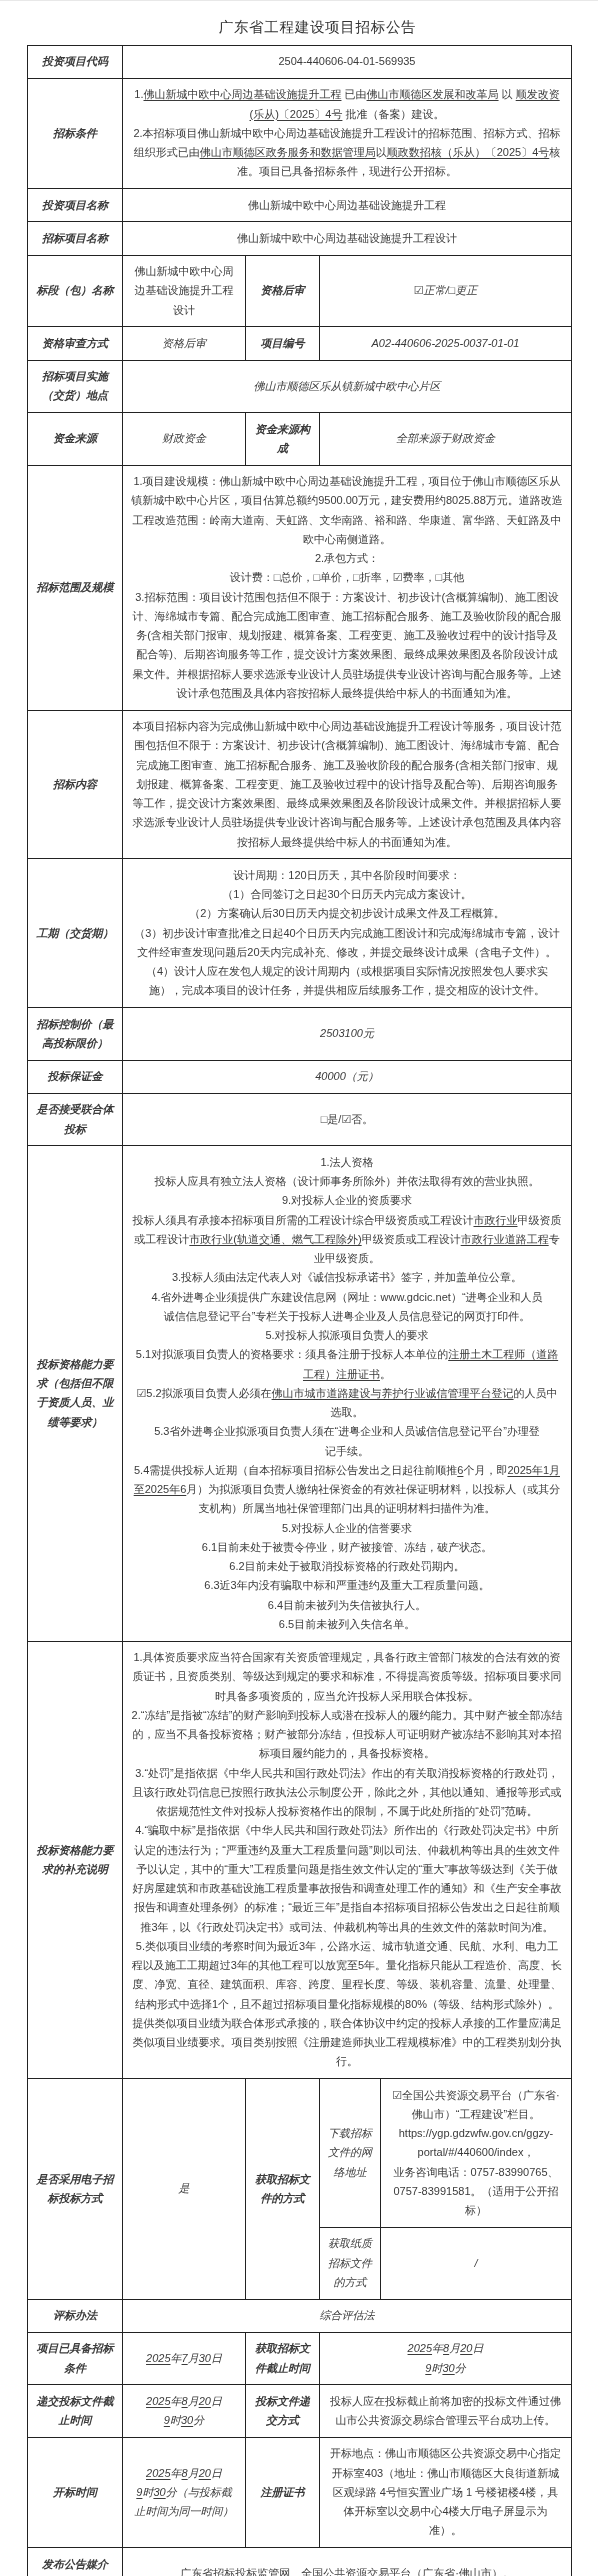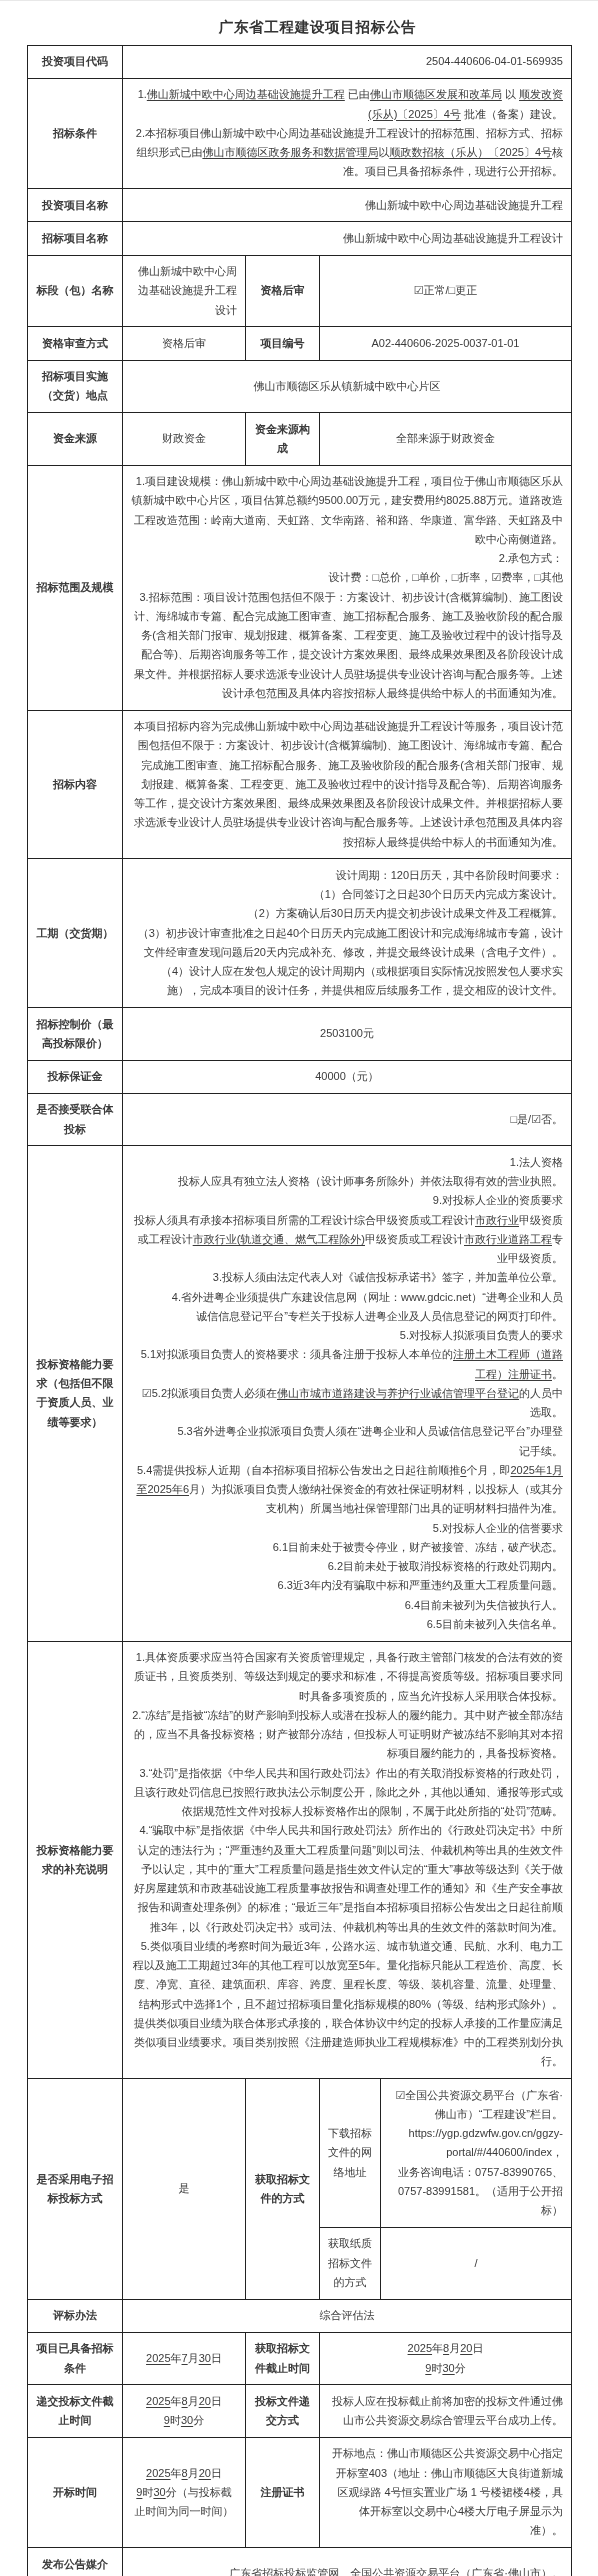--- a/index.html
+++ b/index.html
@@ -5,21 +5,21 @@
   html, body { margin:0; padding:0; background:#ffffff; }
   body {
     font-family: "Liberation Sans", "DejaVu Sans", sans-serif;
     color:#3b3b3b;
     width:599px;
   }
   .page { width:599px; border-top:0.7px solid #e8e8e8; }
   .doc-title {
     text-align:center;
     font-size:14.5px;
-    font-weight:bold;
+    font-weight:normal;
     color:#333333;
     letter-spacing:0.7px;
     margin:17.4px 0 7.2px 0;
     padding-left:36px;
   }
   table.tender {
     border-collapse:collapse;
     table-layout:fixed;
     width:544px;
     margin:0 auto 13px auto;
@@ -38,22 +38,22 @@
     word-break:break-word;
     overflow-wrap:anywhere;
     background:#ffffff;
   }
   td.lbl {
     font-weight:bold;
     text-align:center;
     color:#3c3c3c;
     padding:6.5px 5px;
   }
-  td.al-c { text-align:center; }
-  td.al-l { text-align:right; }
+  td.al-c { text-align:center;font-style:italic; }
+  td.al-l { text-align:center; }
   .line { min-height:1em; }
   .u { text-decoration:underline; text-underline-offset:2.2px; }
 </style>
 </head>
 <body>
 
 <div class="page">
   <h1 class="doc-title">广东省工程建设项目招标公告</h1>
   <table class="tender">
     <colgroup>

